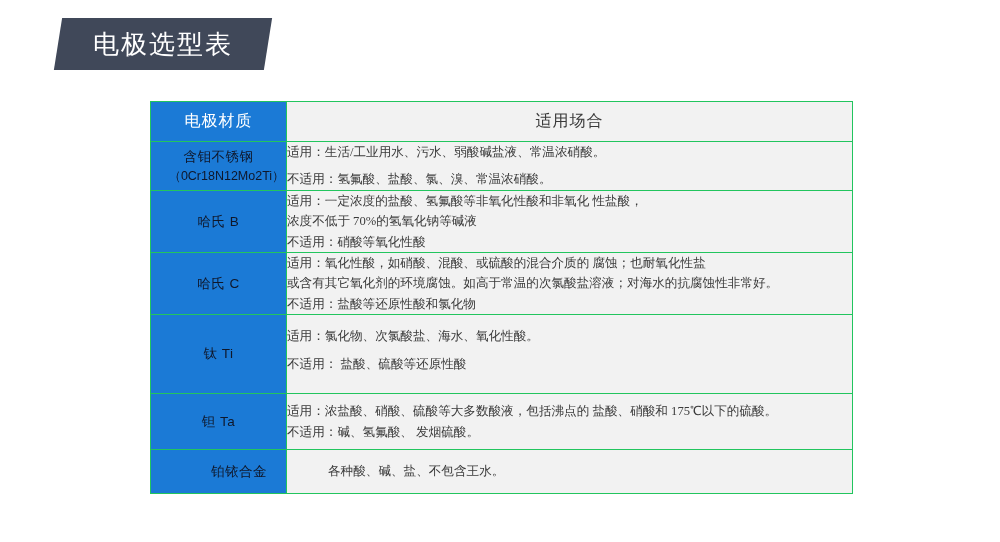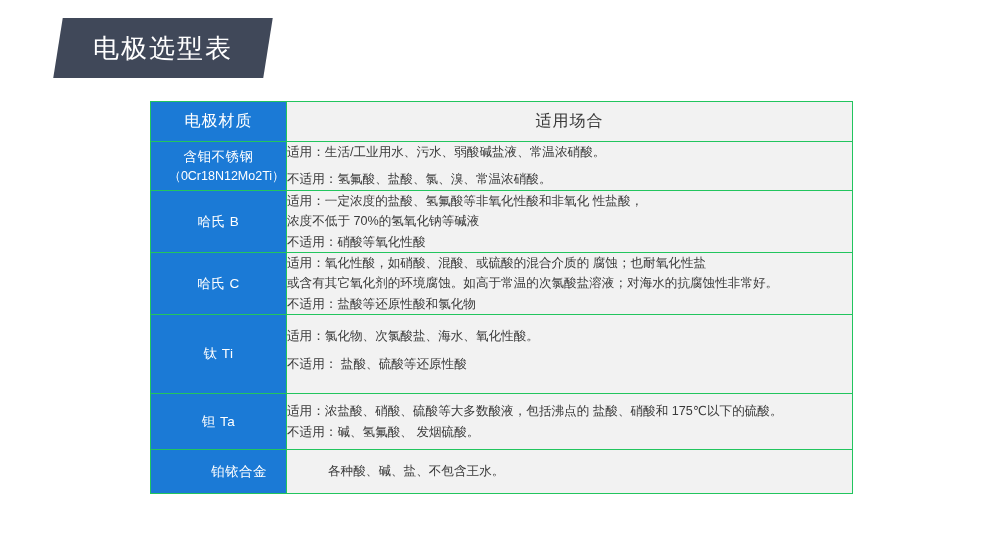--- a/index.html
+++ b/index.html
@@ -14,21 +14,21 @@
     overflow: hidden;
     position: relative;
   }
 
   
   .banner-wrap {
     position: absolute;
     left: 58px;
     top: 18px;
     width: 210px;
-    height: 60px;
+    height: 52px;
   }
   .banner-shape {
     position: absolute;
     left: 0;
     top: 0;
     width: 100%;
     height: 100%;
     background: #404859;
     transform: skewX(-9deg);
   }
@@ -65,21 +65,21 @@
     border: 1px solid #22c55e;
     vertical-align: middle;
     padding: 0;
   }
   col.c-mat { width: 136px; }
   col.c-use { width: 566px; }
 
   
   td.mat {
     background: #1b7ad6;
-    color: #ffffff;
+    color: #0f172a;
     text-align: center;
     font-size: 13.5px;
     line-height: 1.45;
     letter-spacing: 0.5px;
     padding: 4px 2px;
   }
   td.mat .sub {
     display: block;
     font-size: 12.5px;
     letter-spacing: 0;
@@ -108,20 +108,21 @@
   td.use {
     background: #f2f2f2;
     color: #3a3a3a;
     font-size: 12.6px;
     line-height: 1.62;
     padding: 6px 10px 6px 14px;
   }
   td.use .ln {
     display: block;
     white-space: nowrap;
+    font-family: Liberation Serif, serif;
   }
   td.use.spaced .ln + .ln {
     margin-top: 7px;
   }
   td.use.top {
     vertical-align: top;
     padding-top: 11px;
   }
 
   

